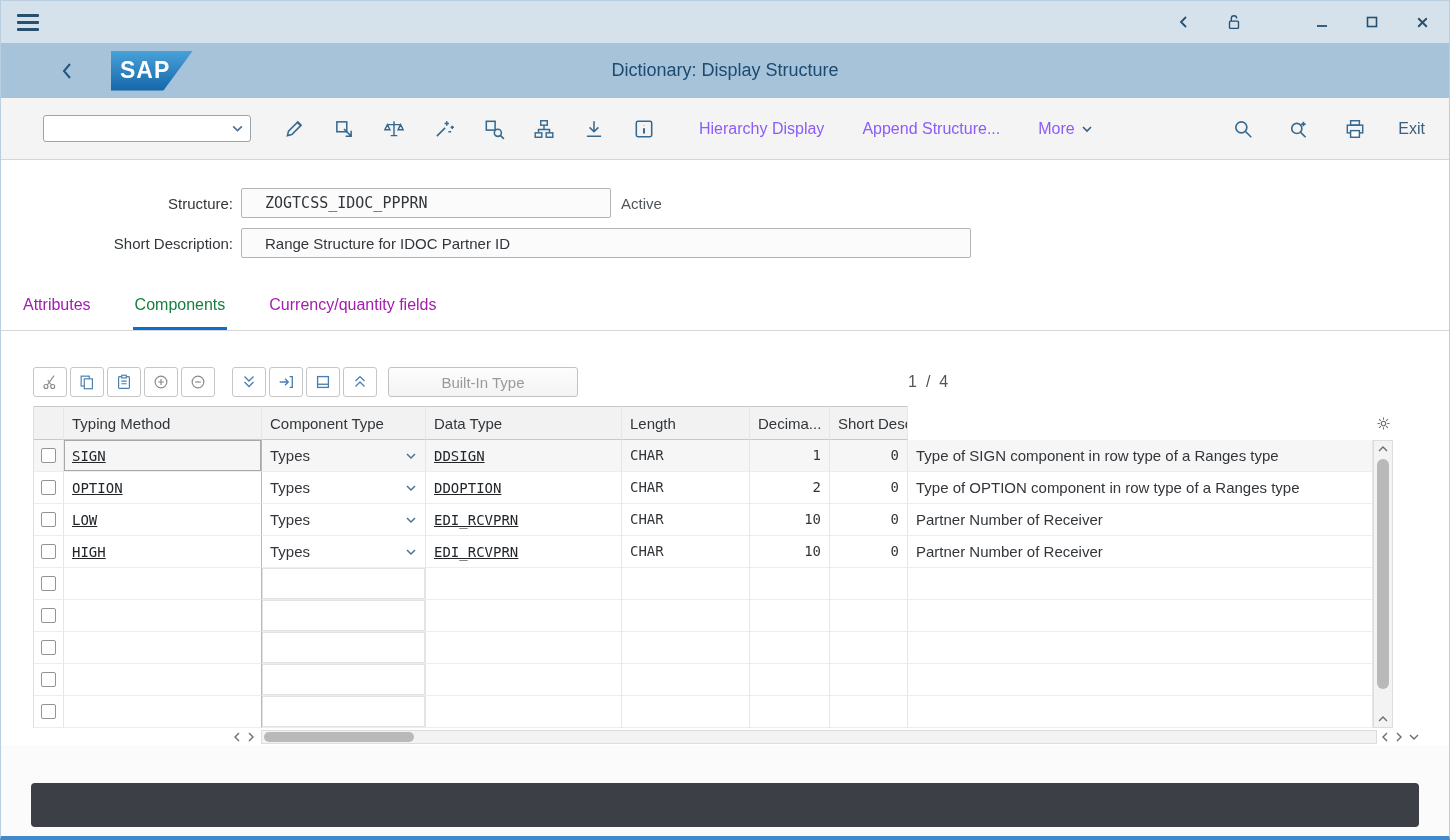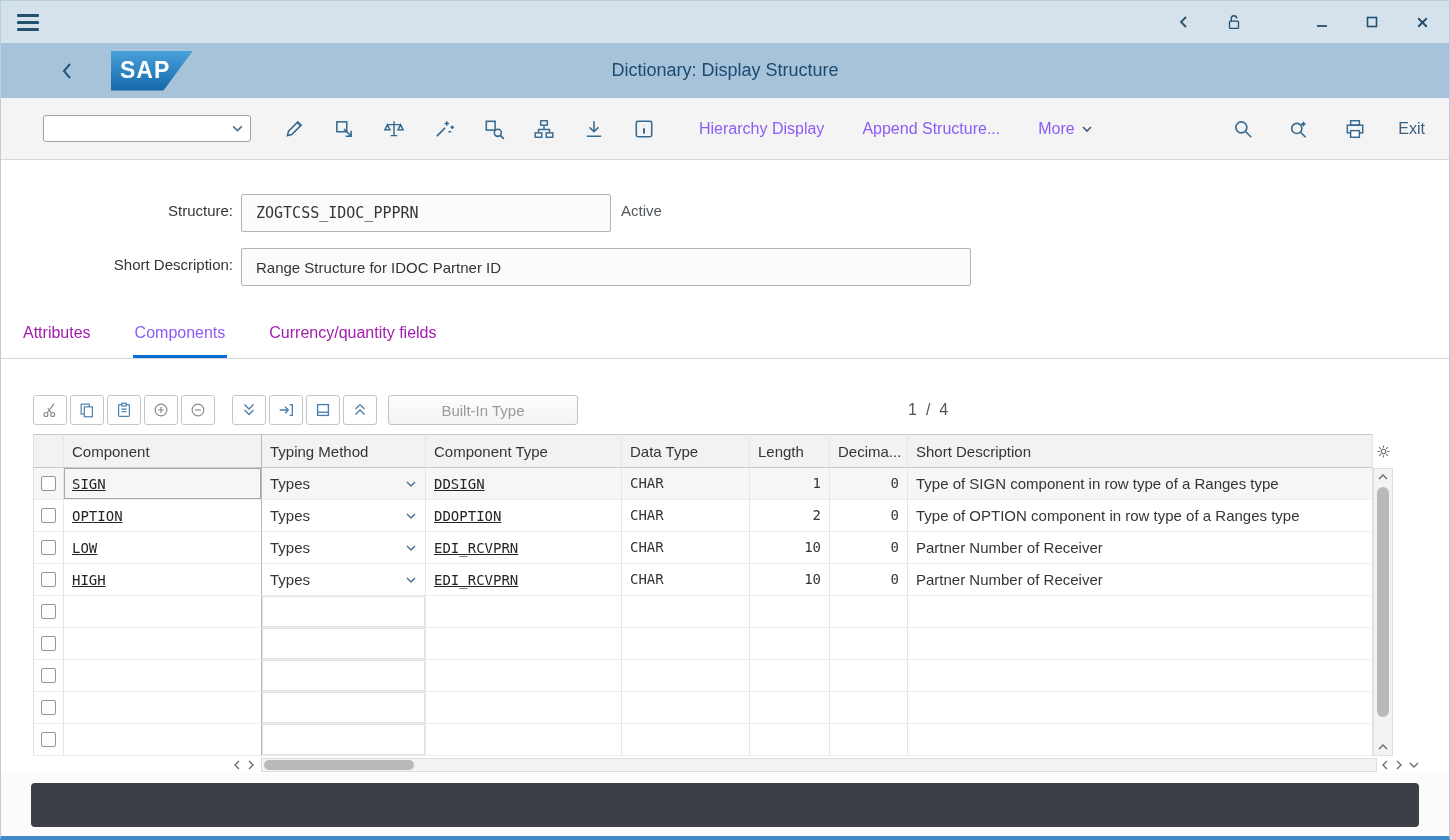--- a/index.html
+++ b/index.html
@@ -33,29 +33,29 @@
   .ticon { width:26px; height:26px; display:flex; align-items:center; justify-content:center; cursor:pointer; }
   .txtbtns { display:flex; align-items:center; gap:38px; margin-left:42px; }
   .txtbtn { font-size:16px; color:#8b5cf6; cursor:pointer; display:flex; align-items:center; gap:6px; }
   .tb-right2 { margin-left:auto; display:flex; align-items:center; gap:30px; }
   .exit { font-size:16px; color:#3a5e7e; cursor:pointer; }
 
   
   .formarea { padding-top:28px; background:#fff; flex:0 0 auto; }
   .frow { display:flex; align-items:center; margin-bottom:10px; }
   .flabel { width:240px; text-align:right; padding-right:8px; font-size:15px; color:#32363a; }
-  .field { height:38px; background:#fbfbfb; border:1px solid #b3b3b3; border-radius:2px; display:flex; align-items:center; padding:0 14px; font-size:15px;margin-top:6px; }
+  .field { height:30px; background:#fbfbfb; border:1px solid #b3b3b3; border-radius:2px; display:flex; align-items:center; padding:0 23px; font-size:15px; }
   .f-structure { width:370px; font-family:"DejaVu Sans Mono",monospace; font-size:15px; }
   .f-desc { width:730px; }
   .f-status { margin-left:10px; font-size:15px; color:#51565a; }
 
   
   .tabstrip { display:flex; gap:40px; padding:0 20px; border-bottom:1px solid #d6d6d6; margin-top:16px; flex:0 0 auto; }
   .tab { padding:12px 2px 13px; font-size:16px; color:#a21caf; cursor:pointer; border-bottom:3px solid transparent; }
-  .tab.active { color:#8b5cf6; border-bottom-color:#0a6ed1; }
+  .tab.active { color:#15803d; border-bottom-color:#0a6ed1; }
 
   
   .panel { flex:0 0 auto; padding-top:36px; }
   .gridbar { display:flex; align-items:center; margin:0 32px 9px; }
   .gbtn { width:34px; height:30px; border:1px solid #c6c6c6; border-radius:3px; background:#fff; display:flex; align-items:center; justify-content:center; margin-right:3px; cursor:pointer; }
   .ggap { width:14px; }
   .builtin { width:190px; height:30px; border:1px solid #c2c2c2; border-radius:3px; background:linear-gradient(#fdfdfd,#f3f3f3);
              color:#9a9a9a; font-size:15px; display:flex; align-items:center; justify-content:center; margin-left:8px; }
   .pager { margin-left:330px; display:flex; gap:9px; font-size:16px; color:#51565a; align-items:center; }
 
@@ -334,21 +334,20 @@
         <span>1</span>
         <span>/</span>
         <span>4</span>
       </div>
     </div>
 
     <div class="tablewrap">
       <div class="grid">
         <div class="trow thead">
           <div class="cell c-check"></div>
-          <div class="cell c-comp">Component</div>
           <div class="cell">Typing Method</div>
           <div class="cell">Component Type</div>
           <div class="cell">Data Type</div>
           <div class="cell">Length</div>
           <div class="cell">Decima...</div>
           <div class="cell">Short Description</div>
         </div>
 
         <div class="trow row0">
           <div class="cell c-check">

